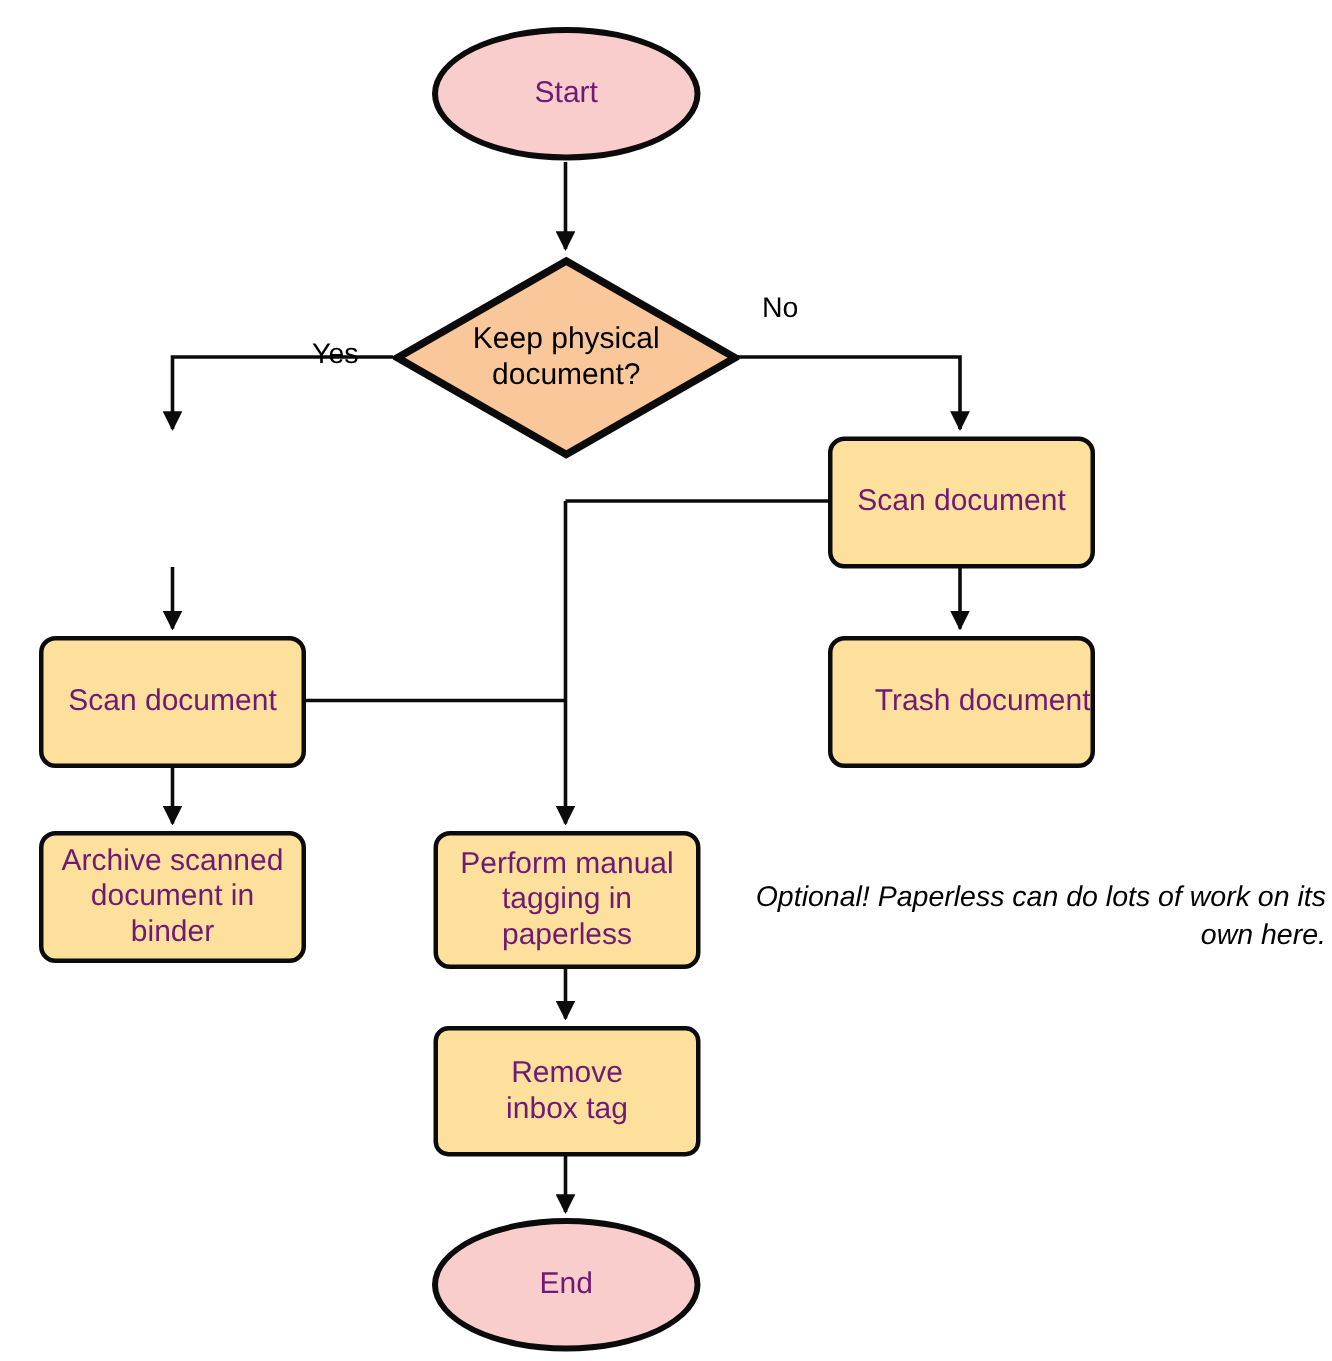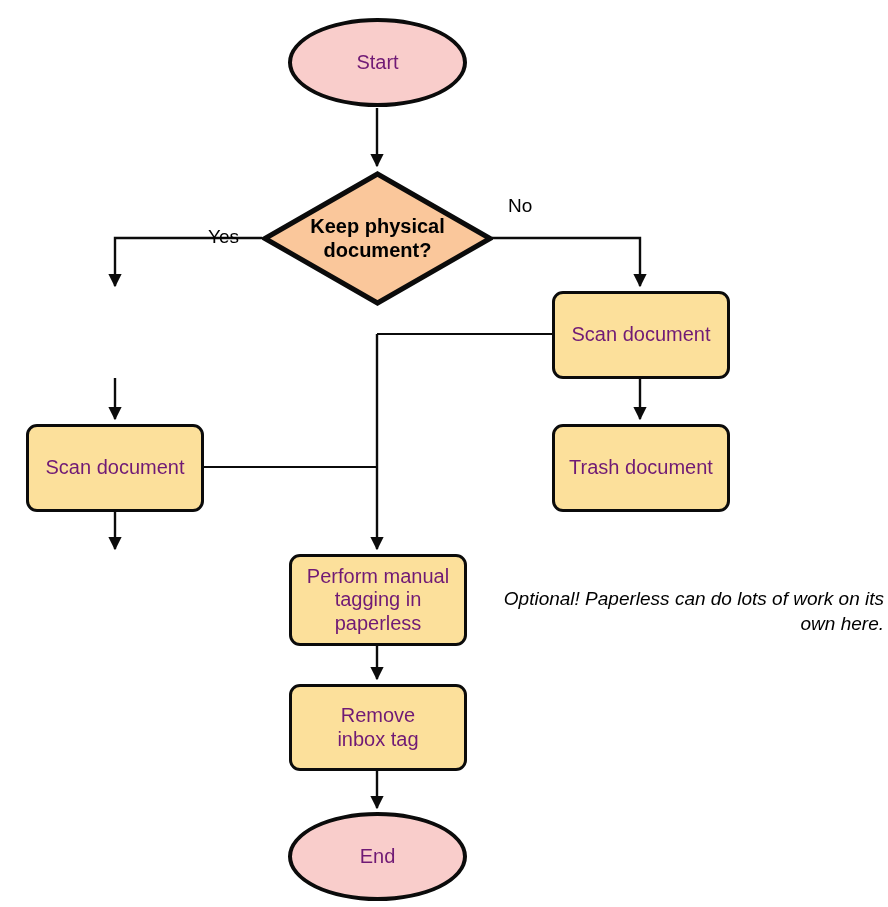--- a/index.html
+++ b/index.html
@@ -46,21 +46,20 @@
     background: #F9CDCB;
     border: 4px solid #0b0b0b;
     border-radius: 50%;
     font-size: 20px;
   }
   .node-decision-wrap {
     position: absolute;
     display: flex;
     align-items: center;
     justify-content: center;
-    font-weight: bold;
   }
   .node-decision-shape {
     position: absolute;
     left: 0;
     top: 0;
     width: 100%;
     height: 100%;
   }
   .node-decision-label {
     position: relative;
@@ -137,38 +136,43 @@
 
   <div class="edge-label" style="left:208px; top:226px;">Yes</div>
 
   <div class="edge-label" style="left:508px; top:195px;">No</div>
 
 
   <div class="node node-process" style="left:26px; top:424px; width:178px; height:88px;">
     <span>Scan document</span>
   </div>
 
+  <div class="node node-process" style="left:26px; top:554px; width:178px; height:88px;">
+    <span>Archive scanned
+document in
+binder</span>
+  </div>
 
   <div class="node node-process" style="left:552px; top:291px; width:178px; height:88px;">
     <span>Scan document</span>
   </div>
 
-  <div class="node node-process" style="left:552px; top:424px; width:178px; height:88px;">
+  <div class="node node-process" style="left:552px; top:424px; width:178px; height:88px;justify-content:flex-end;">
     <span>Trash document</span>
   </div>
 
   <div class="node node-process" style="left:289px; top:554px; width:178px; height:92px;">
     <span>Perform manual
 tagging in
 paperless</span>
   </div>
 
   <div class="note" style="left:484px; top:587px;">Optional! Paperless can do lots of work on its own here.</div>
 
-  <div class="node node-process" style="left:289px; top:684px; width:178px; height:87px;">
+  <div class="node node-process" style="left:289px; top:684px; width:178px; height:87px;border-radius:10px;">
     <span>Remove
 inbox tag</span>
   </div>
 
   <div class="node node-terminal" style="left:288px; top:812px; width:179px; height:89px;">
     <span>End</span>
   </div>
 
 </div>
 

